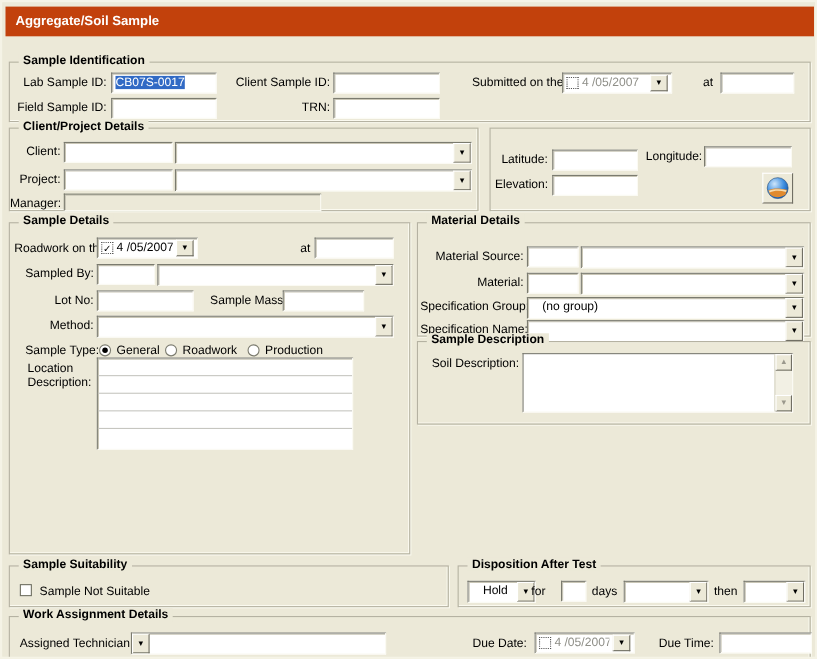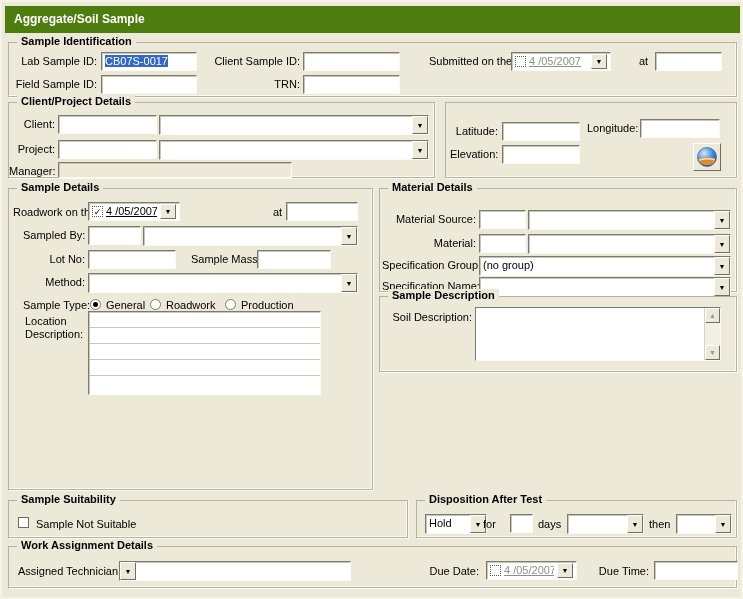--- a/index.html
+++ b/index.html
@@ -6,45 +6,46 @@
   html,body { width:743px; height:599px; }
   body {
     font-family:"Liberation Sans", sans-serif;
     font-size:11px; color:#000;
     background:#ECE9D8;
     position:relative; overflow:hidden;
     border:2px solid #f5f3e6;
   }
   .titlebar {
     position:absolute; left:3px; top:4px; width:735px; height:27px;
-    background:#4d7c0f; color:#fff; font-weight:bold; font-size:12px;
+    background:#c2410c; color:#fff; font-weight:bold; font-size:12px;
     line-height:27px; padding-left:9px;
   }
   .grp {
     position:absolute;
     border:1px solid #b5b2a2;
     box-shadow:inset -1px -1px 0 #fbfaf0, 1px 1px 0 #fbfaf0;
+    margin-top:14px;
   }
   .grp-title {
     position:absolute; top:-8px; left:8px;
     background:#ECE9D8; padding:0 4px;
     font-weight:bold; font-size:11px; white-space:nowrap;
     display:flex; align-items:center; gap:5px;
   }
   .lbl { position:absolute; white-space:nowrap; line-height:13px; }
   .r { text-align:right; }
   .tb {
     position:absolute; background:#fff;
     border:1px solid; border-color:#7b7b6f #fbfaf3 #fbfaf3 #7b7b6f;
     box-shadow:inset 1px 1px 0 #c9c6b6;
     padding:2px 3px; line-height:13px; overflow:hidden; white-space:nowrap;
   }
   .tb.dis { background:#ECE9D8; }
   .combo { display:flex; align-items:stretch; padding:0; }
-  .combo .val { flex:1; padding:2px 3px; overflow:hidden; white-space:nowrap; }
+  .combo .val { flex:1; padding:2px 13px; overflow:hidden; white-space:nowrap; }
   .dd {
     width:16px; background:#ECE9D8; flex:0 0 16px;
     border:1px solid; border-color:#fff #716f64 #716f64 #fff;
     display:flex; align-items:center; justify-content:center;
     font-size:7px; color:#000; cursor:default;
   }
   .chk {
     width:11px; height:11px; background:#fff;
     border:1px solid #6d6d5e; display:inline-block;
     font-size:9px; line-height:10px; text-align:center; color:#000;
@@ -57,21 +58,21 @@
     border:1px solid #7b7b6f; background:#fff;
     position:absolute;
   }
   .radio .dot {
     display:none; width:5px; height:5px; border-radius:50%;
     background:#000; position:absolute; left:2px; top:2px;
   }
   .radio.on .dot { display:block; }
   .gray { color:#8f8f88; }
   .dp { display:flex; align-items:center; gap:3px; }
-  .dp .dtext { flex:1; overflow:hidden; white-space:nowrap;text-decoration:underline; }
+  .dp .dtext { flex:1; overflow:hidden; white-space:nowrap; }
   .locbox {
     position:absolute; background:#fff;
     border:1px solid; border-color:#7b7b6f #fbfaf3 #fbfaf3 #7b7b6f;
     box-shadow:inset 1px 1px 0 #c9c6b6;
   }
   .locrow { height:16px; border-bottom:1px solid #c6c6c0; }
   .locrow:last-child { border-bottom:none; }
   .ta {
     position:absolute; background:#fff;
     border:1px solid; border-color:#7b7b6f #fbfaf3 #fbfaf3 #7b7b6f;

